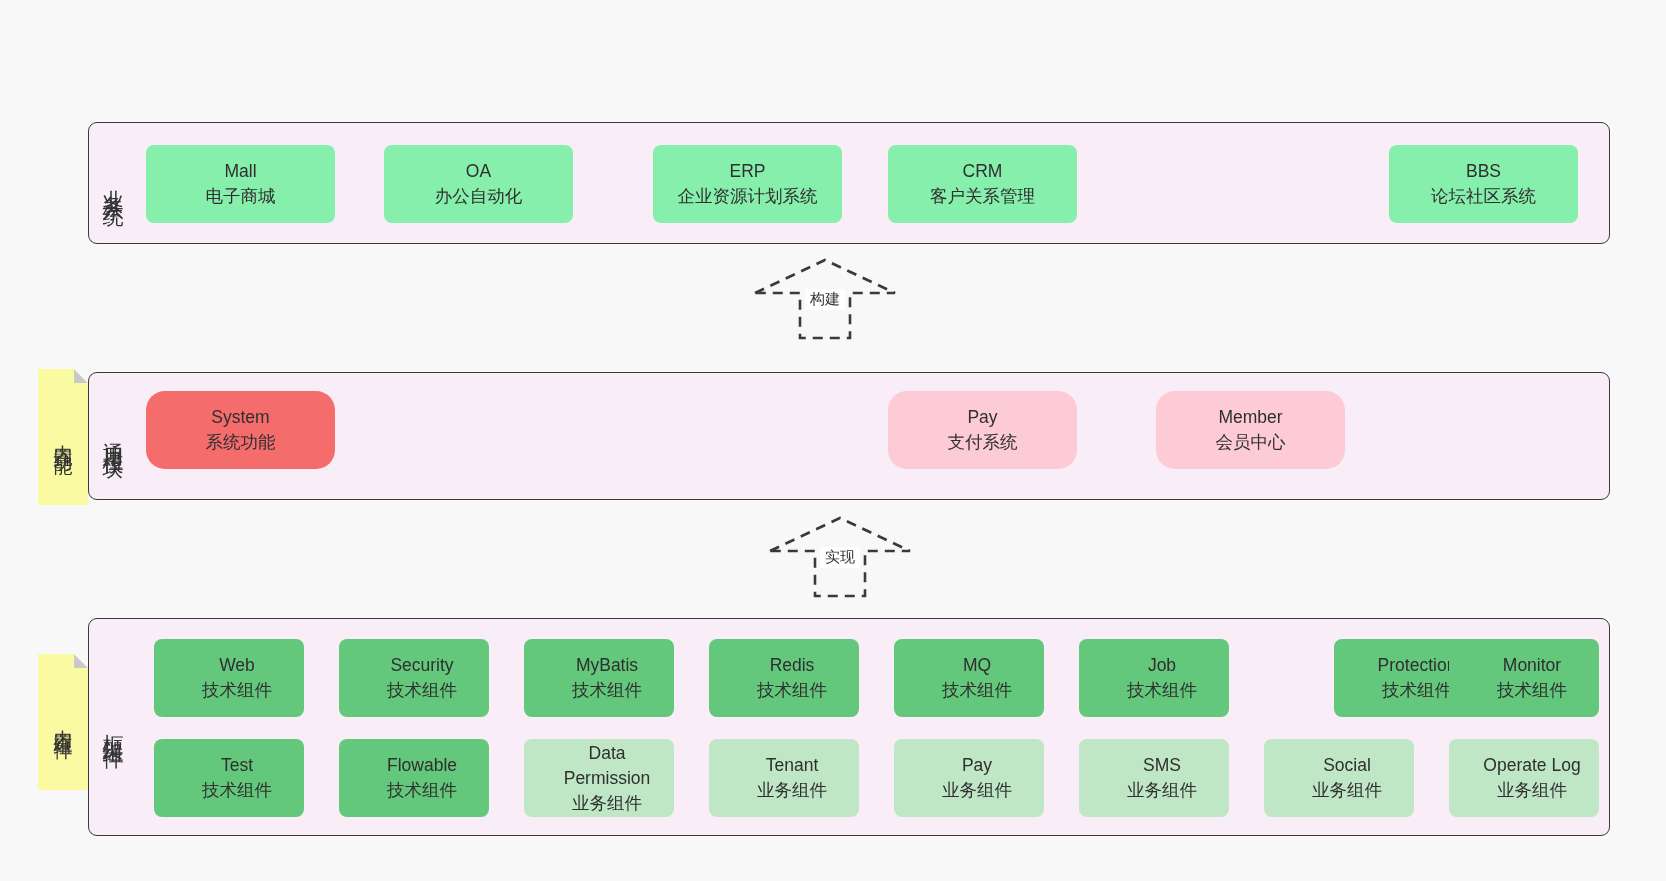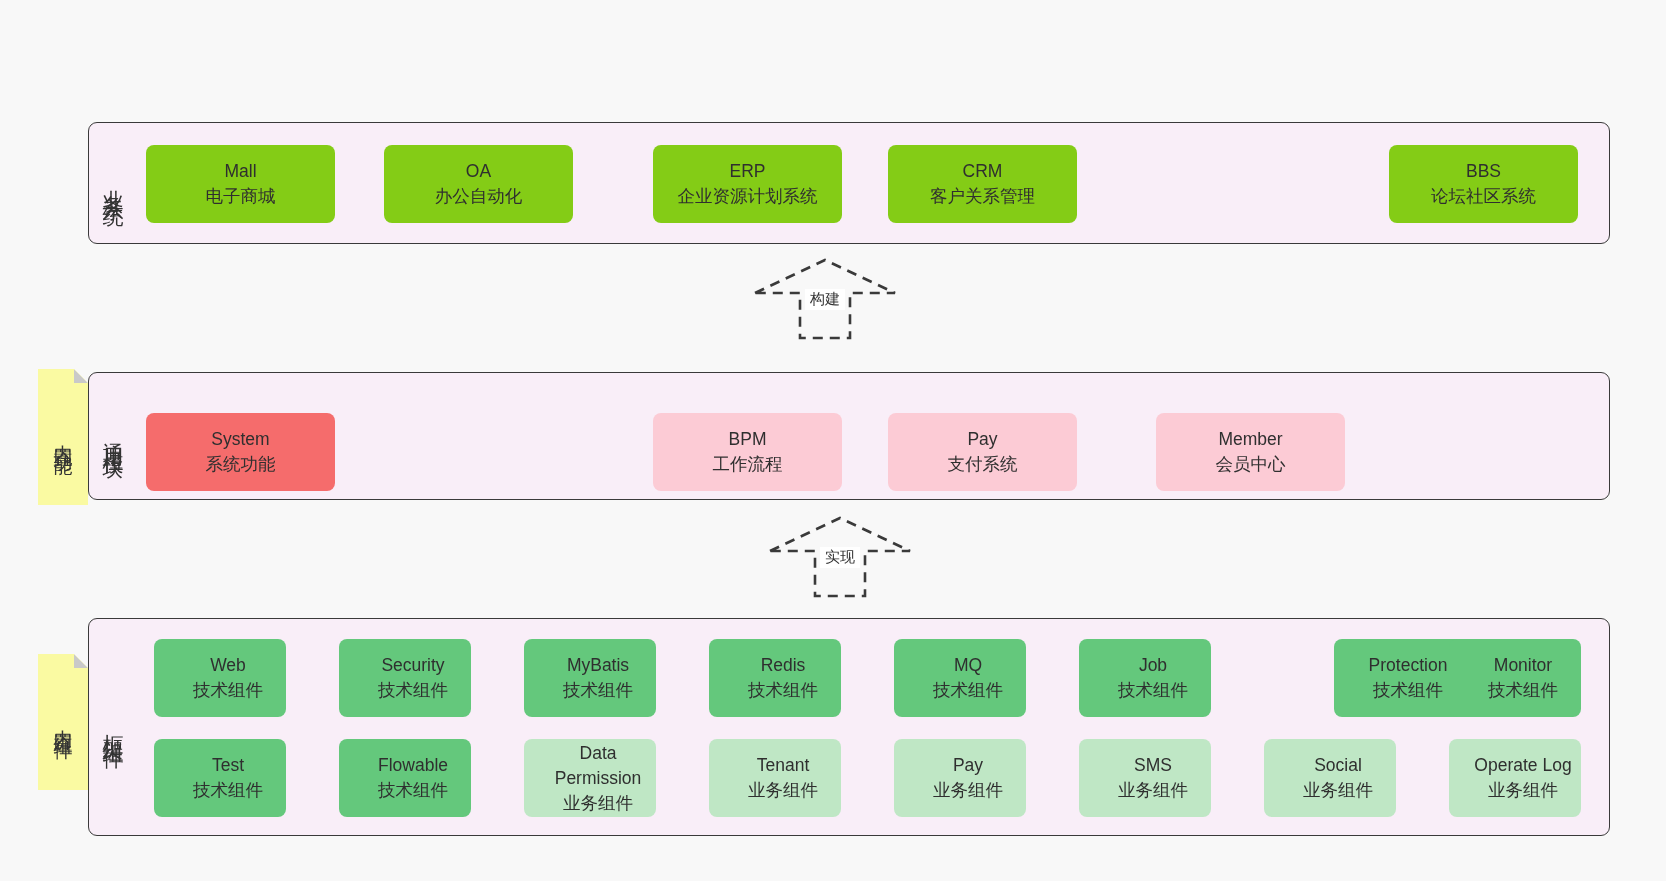--- a/index.html
+++ b/index.html
@@ -21,24 +21,24 @@
     writing-mode:vertical-rl;text-orientation:upright;
     font-size:21px;line-height:27px;letter-spacing:5px;color:#333;
   }
   .box{
     position:absolute;border-radius:8px;box-sizing:border-box;
     display:flex;flex-direction:column;align-items:center;justify-content:center;
     text-align:center;font-size:17.5px;line-height:25px;height:78px;
     padding:0 4px;
   }
   .w6{width:189px;top:22px;}
-  #layer2 .w6{top:40px;}
-  .w8{width:132px;padding-left:20px;}
+  #layer2 .w6{top:18px;border-radius:19px;}
+  .w8{width:150px;padding-left:20px;}
   .r1{top:20px;} .r2{top:120px;}
-  .blue{background:#84cc16;}
+  .blue{background:#86efac;}
   .red{background:#f56c6c;}
   .pink{background:#fccbd5;}
   .green{background:#64c87c;}
   .lgreen{background:#bfe7c5;}
   .note{
     position:absolute;left:38px;width:50px;height:136px;
     background:#fafaa2;
     clip-path:polygon(0 0,calc(100% - 14px) 0,100% 14px,100% 100%,0 100%);
     display:flex;align-items:center;justify-content:center;z-index:2;
   }
@@ -100,24 +100,20 @@
 <div class="note" id="note1">
   <div class="fold"></div>
   <div class="note-text">内置功能</div>
 </div>
 <section class="layer" id="layer2">
   <div class="side-label">通用模块</div>
   <div class="box red w6" style="left:57px">
     <span>System</span>
     <span>系统功能</span>
   </div>
-  <div class="box pink w6" style="left:564px">
-    <span>BPM</span>
-    <span>工作流程</span>
-  </div>
   <div class="box pink w6" style="left:799px">
     <span>Pay</span>
     <span>支付系统</span>
   </div>
   <div class="box pink w6" style="left:1067px">
     <span>Member</span>
     <span>会员中心</span>
   </div>
 </section>
 

